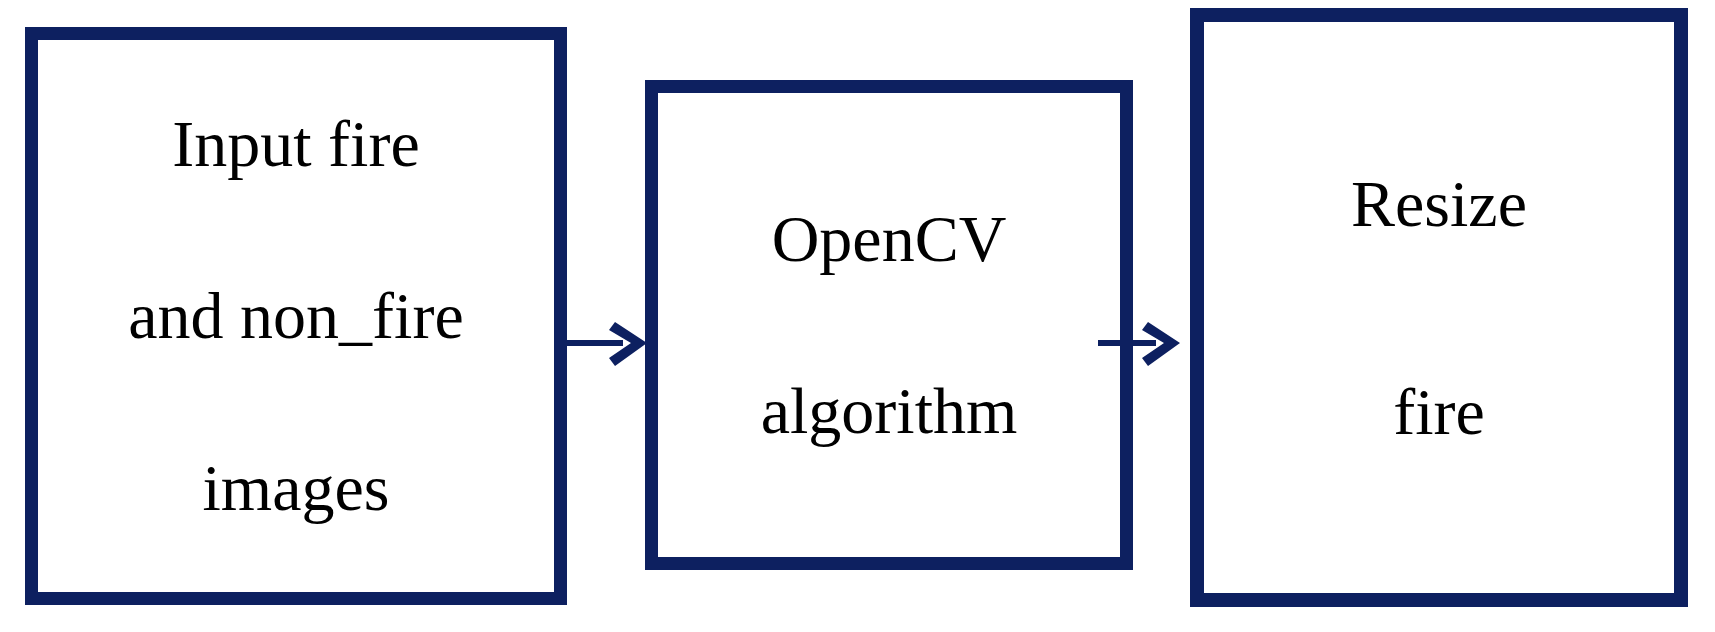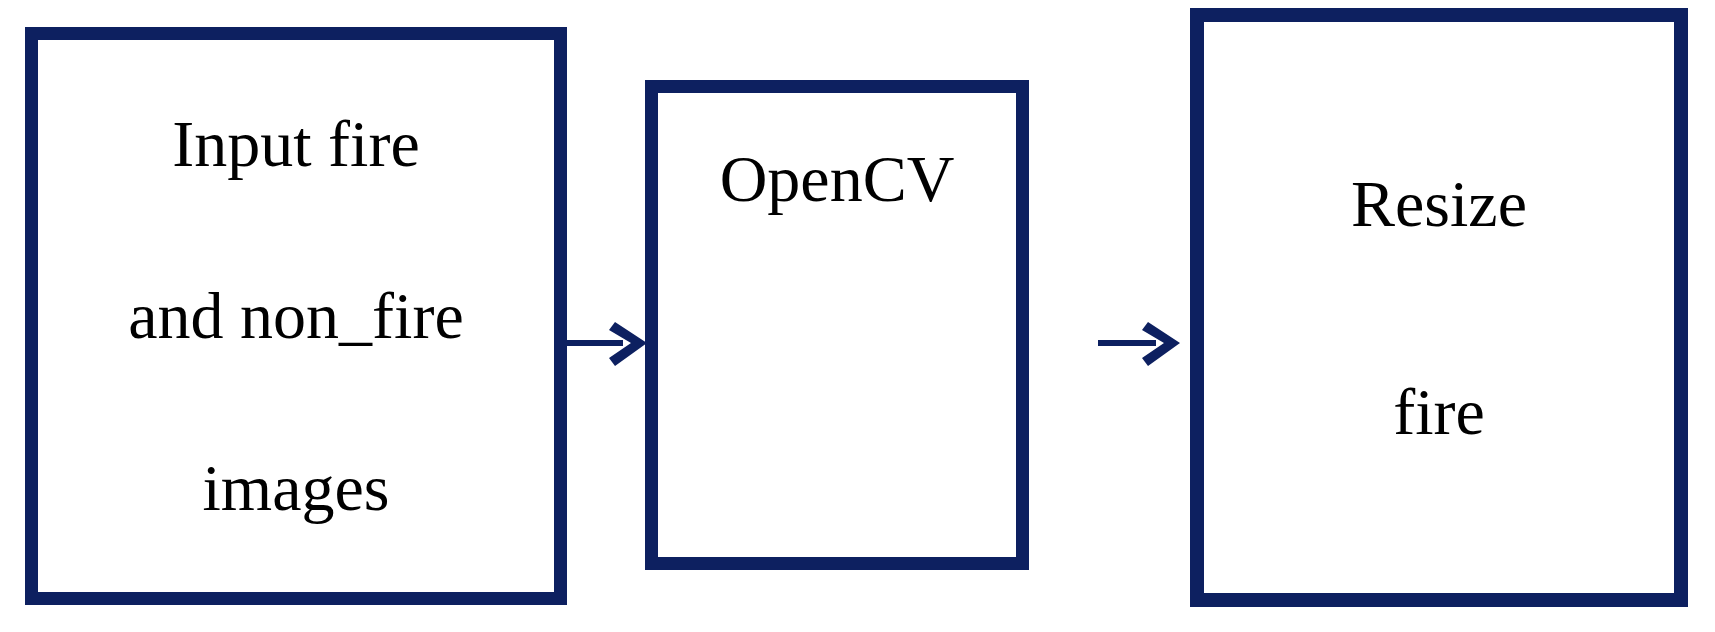--- a/index.html
+++ b/index.html
@@ -46,24 +46,23 @@
   }
   #box-input .box-line {
     font-size: 66px;
     line-height: 172px;
   }
 
   
   #box-opencv {
     left: 645px;
     top: 80px;
-    width: 384px;
+    width: 488px;
     height: 490px;
     border-width: 13px;
-    justify-content: space-between;
   }
   #box-opencv .box-line {
     font-size: 66px;
     line-height: 172px;
   }
 
   
   #box-resize {
     left: 1190px;
     top: 8px;
@@ -101,20 +100,21 @@
 
   <div class="flow-arrow" id="arrow-1">
     <svg viewBox="0 0 84 78" xmlns="http://www.w3.org/2000/svg">
       <path d="M0 34 L58 34 L58 40 L0 40 Z" fill="#0D2060"></path>
       <path d="M50 16 L82 37 L50 60 L44 52 L66 37 L44 24 Z" fill="#0D2060"></path>
     </svg>
   </div>
 
   <div class="flow-box" id="box-opencv" style="border-color:#0D2060;">
     <span class="box-line">OpenCV</span>
+    <span class="box-line">algorithm</span>
   </div>
 
   <div class="flow-arrow" id="arrow-2">
     <svg viewBox="0 0 84 78" xmlns="http://www.w3.org/2000/svg">
       <path d="M0 34 L58 34 L58 40 L0 40 Z" fill="#0D2060"></path>
       <path d="M50 16 L82 37 L50 60 L44 52 L66 37 L44 24 Z" fill="#0D2060"></path>
     </svg>
   </div>
 
   <div class="flow-box" id="box-resize" style="border-color:#0D2060;">

